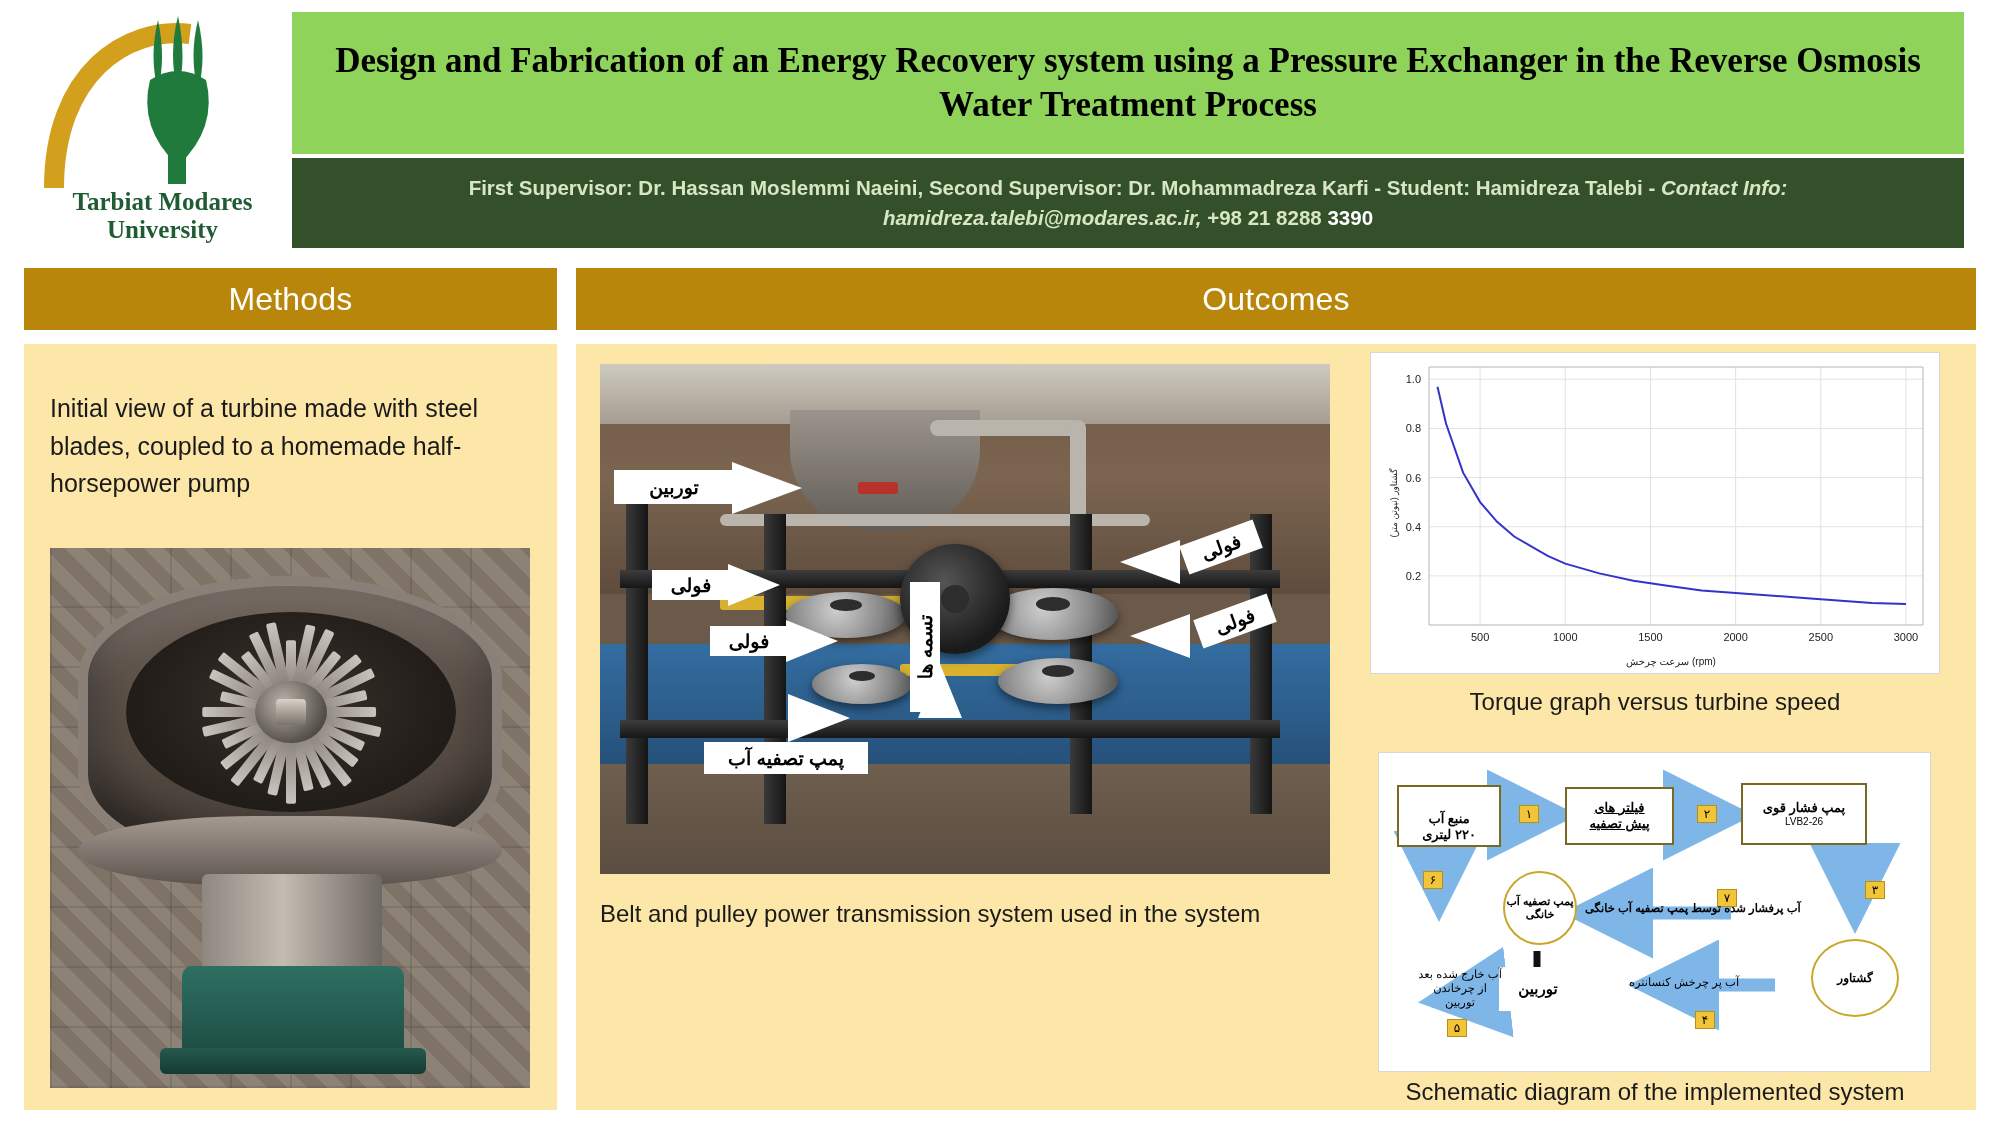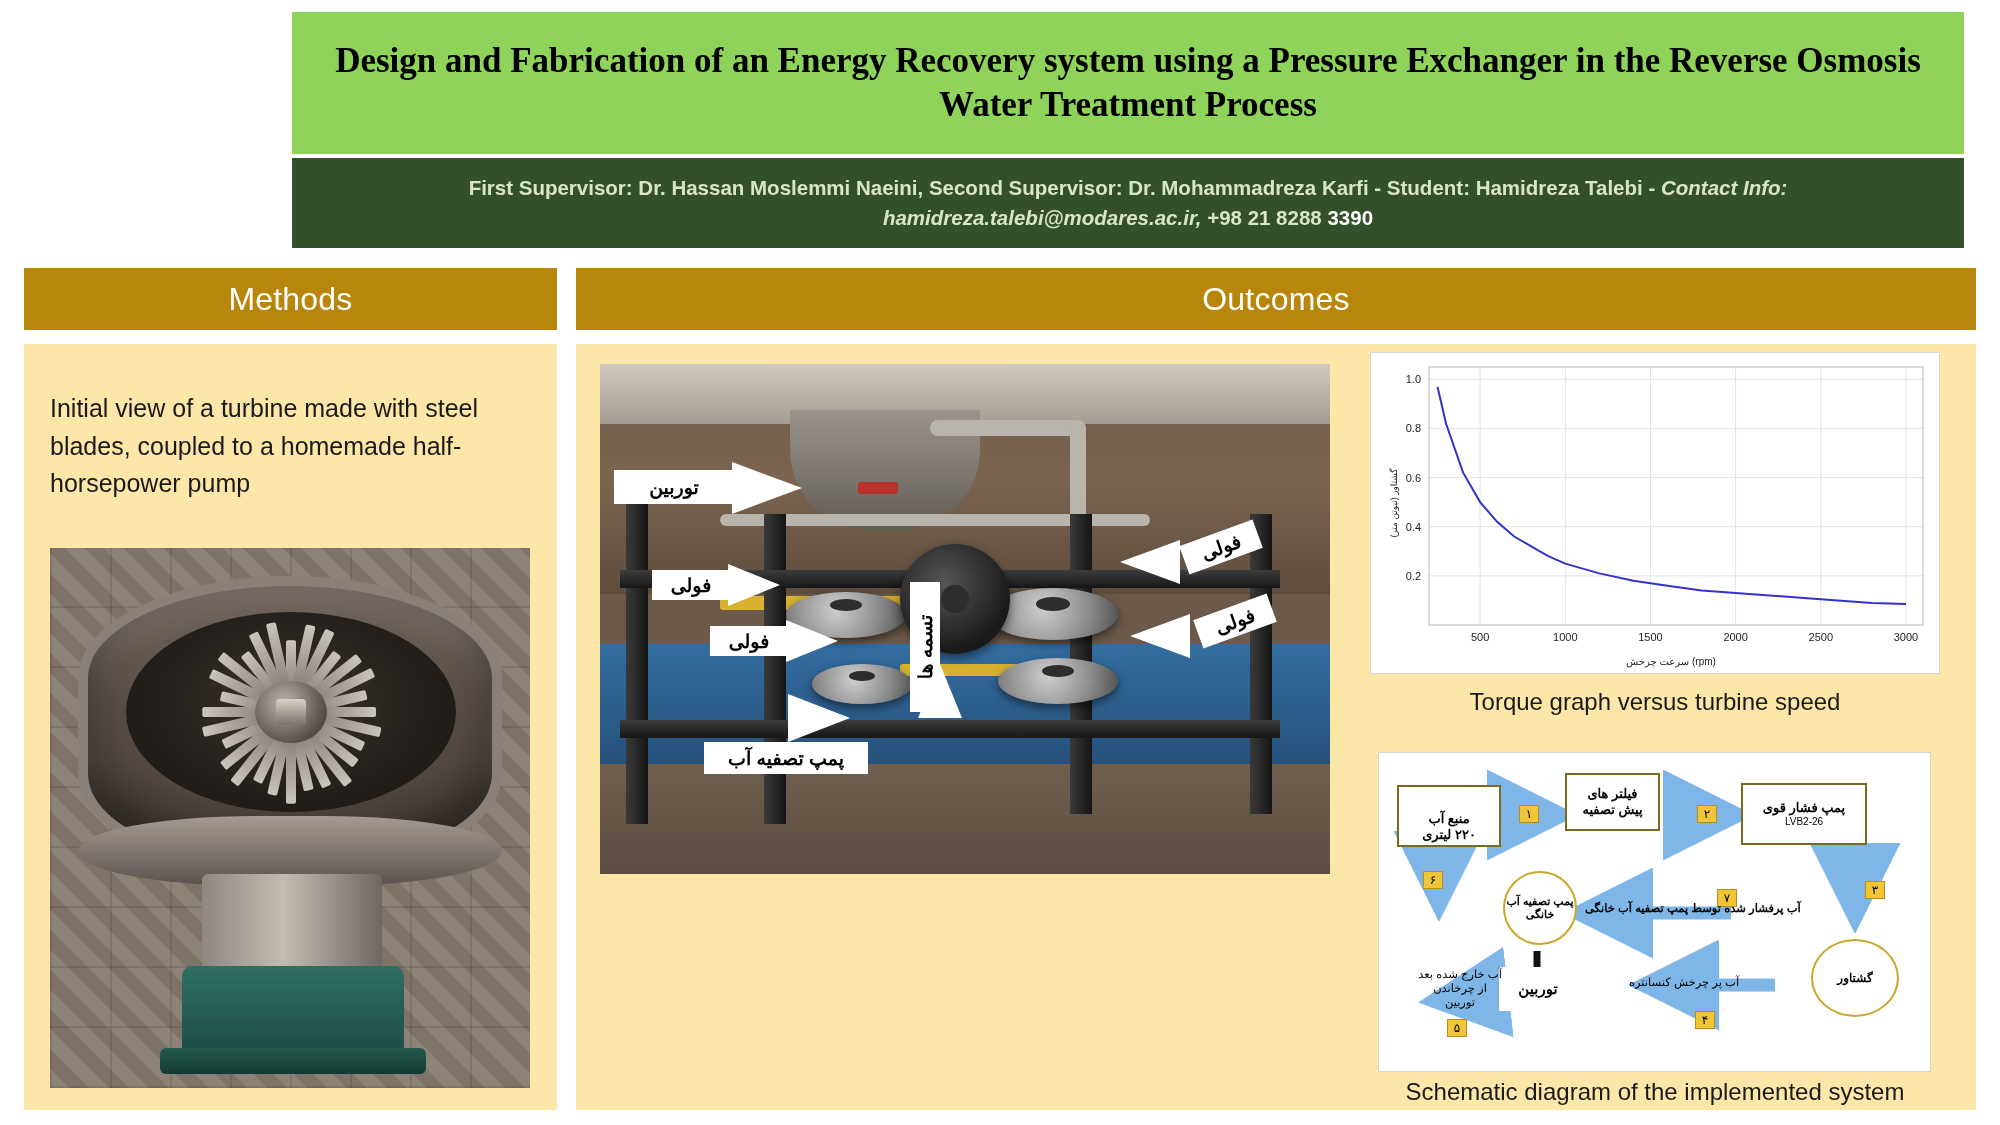--- a/index.html
+++ b/index.html
@@ -398,20 +398,36 @@
     font-size: 11.5px;
     color: #000;
     white-space: nowrap;
   }
 </style>
 </head>
 <body>
 
 <div class="poster">
 
+  <div class="logo-block">
+    <svg class="logo-svg" width="245" height="190" viewBox="0 0 245 190">
+      <path d="M14 178 C 14 64, 86 16, 150 24" fill="none" stroke="#d2a01c" stroke-width="20"></path>
+      <g fill="#1f7a3c">
+        <path d="M118 10 q8 38 0 70 q-9-33 0-70z"></path>
+        <path d="M138 6 q9 42 0 76 q-10-36 0-76z"></path>
+        <path d="M158 10 q9 38 0 70 q-9-33 0-70z"></path>
+        <path d="M110 70 q28 -18 56 0 q12 48 -28 86 q-40-38 -28-86 z"></path>
+      </g>
+      <rect x="128" y="140" width="18" height="34" fill="#1f7a3c"></rect>
+    </svg>
+    <div class="logo-text">
+      <div>Tarbiat Modares</div>
+      <div>University</div>
+    </div>
+  </div>
 
   <div class="title-bar">
     <div class="title-text">Design and Fabrication of an Energy Recovery system using a Pressure Exchanger in the Reverse Osmosis Water Treatment Process</div>
   </div>
 
   <div class="authors-bar">
     <div class="authors-text">
       <span>First Supervisor: Dr. Hassan Moslemmi Naeini, Second Supervisor: Dr. Mohammadreza Karfi - Student: Hamidreza Talebi - </span><span class="it">Contact Info:</span><br>
       <span class="it">hamidreza.talebi@modares.ac.ir,</span>
       <span>+98 21 8288</span>
@@ -526,20 +542,21 @@
     <div class="callout" style="left:596px; top:242px; width:78px; height:30px; transform:rotate(-20deg);">فولی</div>
     <div class="arrow" style="left:530px; top:250px; border-top:22px solid transparent; border-bottom:22px solid transparent; border-right:60px solid #ffffff;"></div>
 
     <div class="callout" style="left:104px; top:378px; width:164px; height:32px;">پمپ تصفیه آب</div>
     <div class="arrow" style="left:188px; top:330px; border-top:24px solid transparent; border-bottom:24px solid transparent; border-left:62px solid #ffffff;"></div>
 
     <div class="callout" style="left:310px; top:348px; width:130px; height:30px; transform:rotate(-90deg); transform-origin:0 0;">تسمه ها</div>
     <div class="arrow" style="left:318px; top:300px; border-left:22px solid transparent; border-right:22px solid transparent; border-bottom:54px solid #ffffff;"></div>
   </div>
 
+  <div class="belt-caption">Belt and pulley power transmission system used in the system</div>
 
   <div id="chart-box">
     <svg class="chart-inner" viewBox="0 0 570 322" width="570" height="322">
       <g id="chart-grid">
           <line x1="109.10344827586206" x2="109.10344827586206" y1="14" y2="272" stroke="#e2e2e2" stroke-width="1"></line>
           <line x1="194.27586206896552" x2="194.27586206896552" y1="14" y2="272" stroke="#e2e2e2" stroke-width="1"></line>
           <line x1="279.44827586206895" x2="279.44827586206895" y1="14" y2="272" stroke="#e2e2e2" stroke-width="1"></line>
           <line x1="364.62068965517244" x2="364.62068965517244" y1="14" y2="272" stroke="#e2e2e2" stroke-width="1"></line>
           <line x1="449.7931034482759" x2="449.7931034482759" y1="14" y2="272" stroke="#e2e2e2" stroke-width="1"></line>
           <line x1="534.9655172413793" x2="534.9655172413793" y1="14" y2="272" stroke="#e2e2e2" stroke-width="1"></line>
@@ -593,21 +610,21 @@
         <line x1="60" y1="118" x2="60" y2="156"></line>
         <line x1="156" y1="236" x2="52" y2="248"></line>
       </g>
       <line x1="158" y1="198" x2="158" y2="216" stroke="#111" stroke-width="7"></line>
     </svg>
 
     <div class="sbox" style="left:18px; top:32px; width:104px; height:62px;justify-content:flex-end;">
       <div>منبع آب</div>
       <div>۲۲۰ لیتری</div>
     </div>
-    <div class="sbox" style="left:186px; top:20px; width:95px; height:58px;">
+    <div class="sbox" style="left:186px; top:34px; width:109px; height:58px;text-decoration:underline;">
       <div>فیلتر های</div>
       <div>پیش تصفیه</div>
     </div>
     <div class="sbox" style="left:362px; top:30px; width:126px; height:62px;">
       <div>پمپ فشار قوی</div>
       <div class="sub">LVB2-26</div>
     </div>
     <div class="scircle" style="left:432px; top:186px; width:88px; height:78px;">
       <span>گشتاور</span>
     </div>

